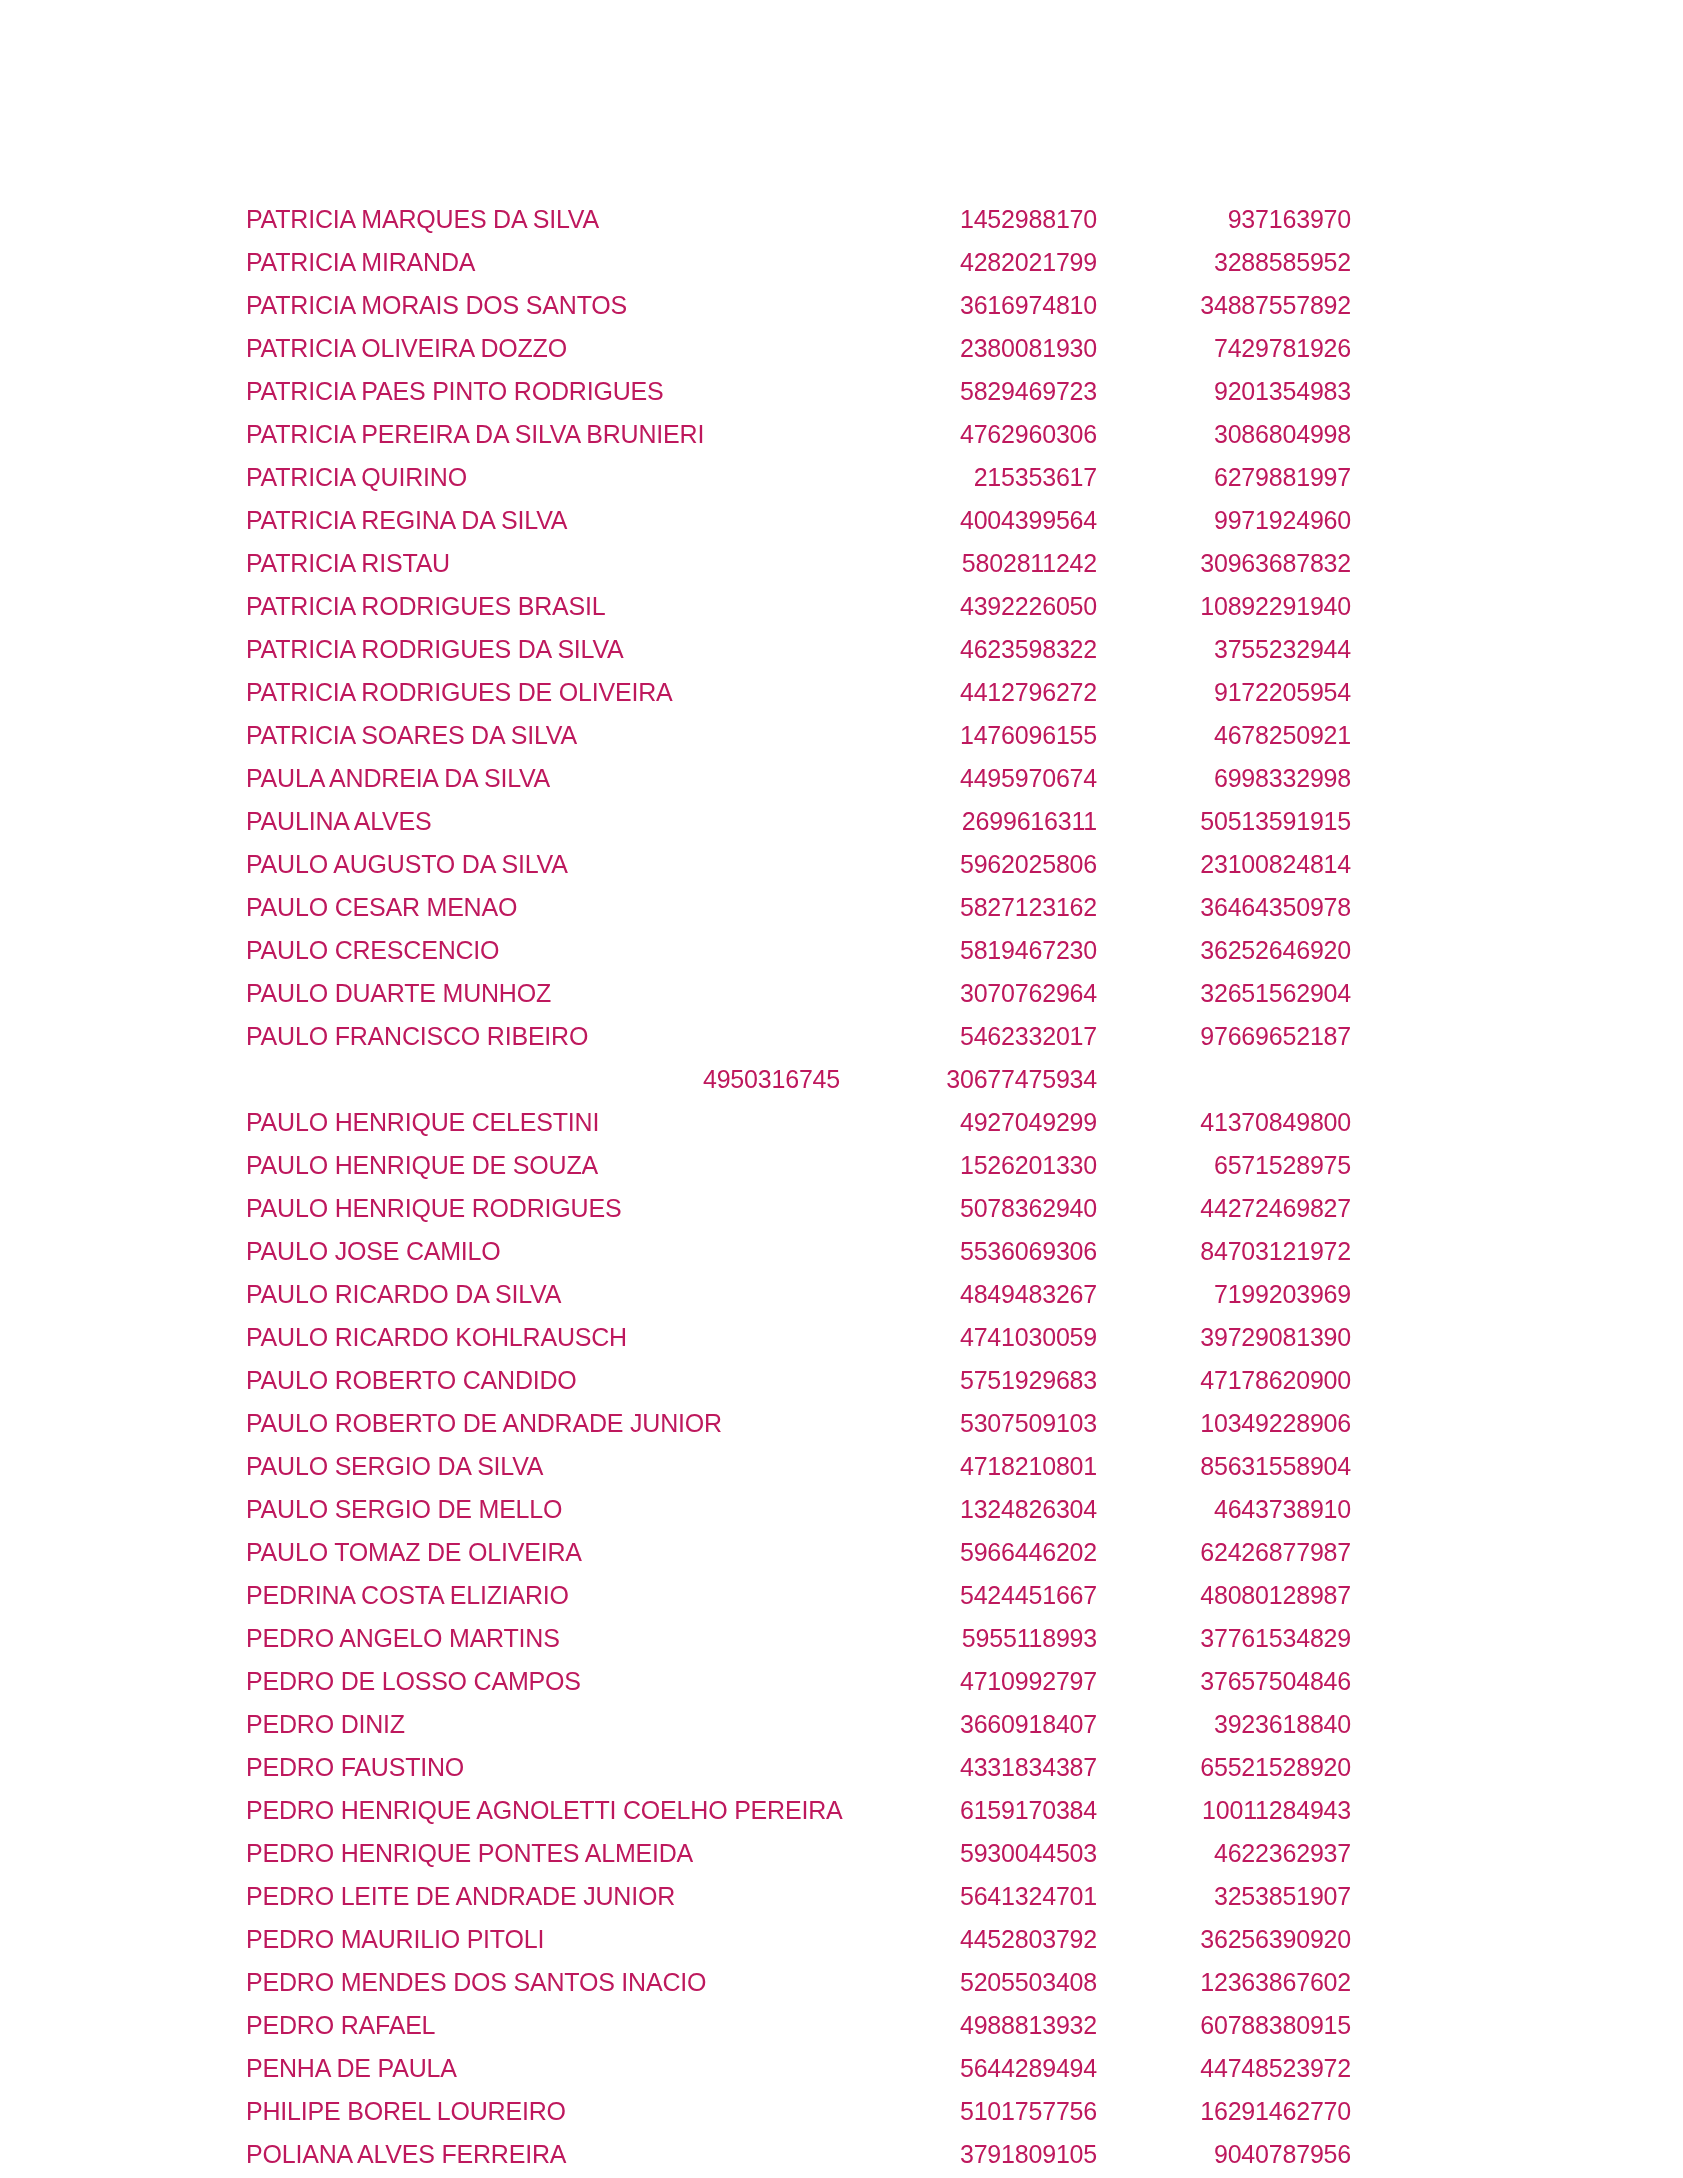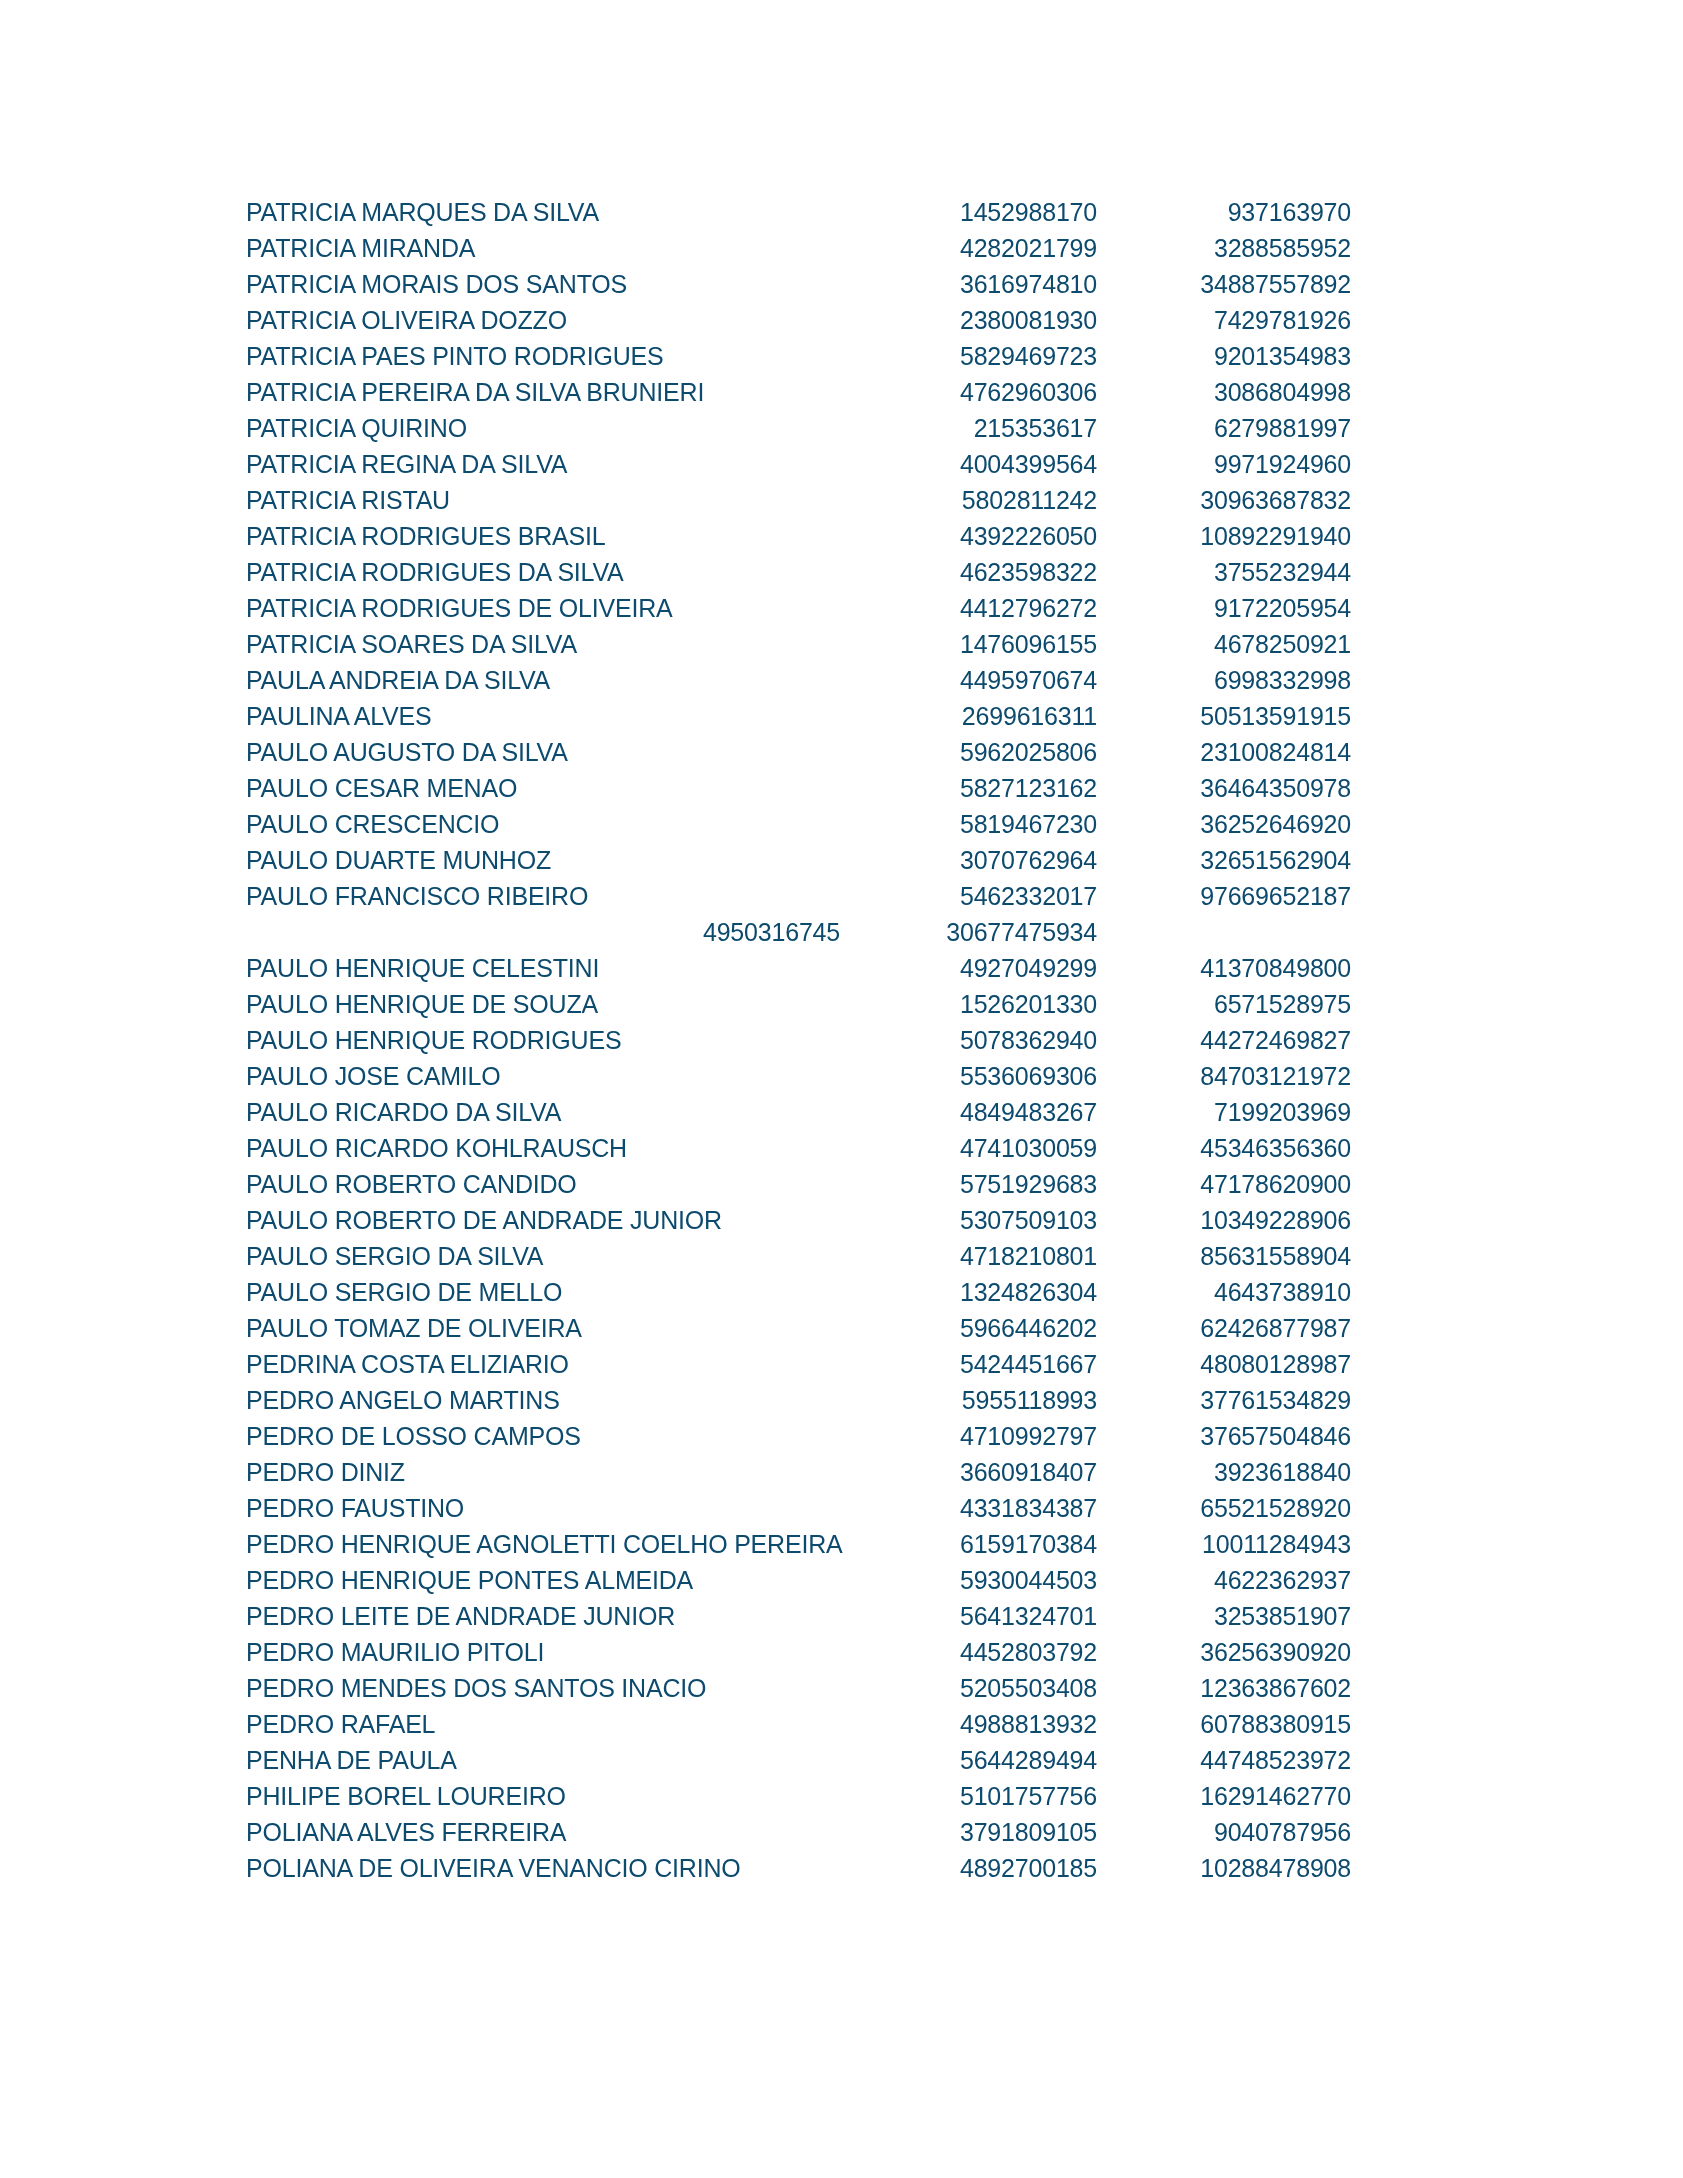--- a/index.html
+++ b/index.html
@@ -23,22 +23,23 @@
     position: absolute;
     left: 246px;
     top: 194px;
   }
   .row {
     display: grid;
     grid-template-columns: 594px 257px 254px;
     height: 36px;
     line-height: 36px;
     font-size: 25px;
-    color: #0c4a6e;
+    color: #be185d;
     white-space: nowrap;
+    margin-top: 7px;
   }
   .cell.name {
     text-align: left;
     letter-spacing: -0.2px;
   }
   .cell.num {
     text-align: right;
     letter-spacing: -0.2px;
   }
 </style>
@@ -198,21 +199,21 @@
 
   <div class="row">
     <div class="cell name">PAULO RICARDO DA SILVA</div>
     <div class="cell num">4849483267</div>
     <div class="cell num">7199203969</div>
   </div>
 
   <div class="row">
     <div class="cell name">PAULO RICARDO KOHLRAUSCH</div>
     <div class="cell num">4741030059</div>
-    <div class="cell num">45346356360</div>
+    <div class="cell num">39729081390</div>
   </div>
 
 
   <div class="row">
     <div class="cell name">PAULO ROBERTO CANDIDO</div>
     <div class="cell num">5751929683</div>
     <div class="cell num">47178620900</div>
   </div>
 
   <div class="row">

